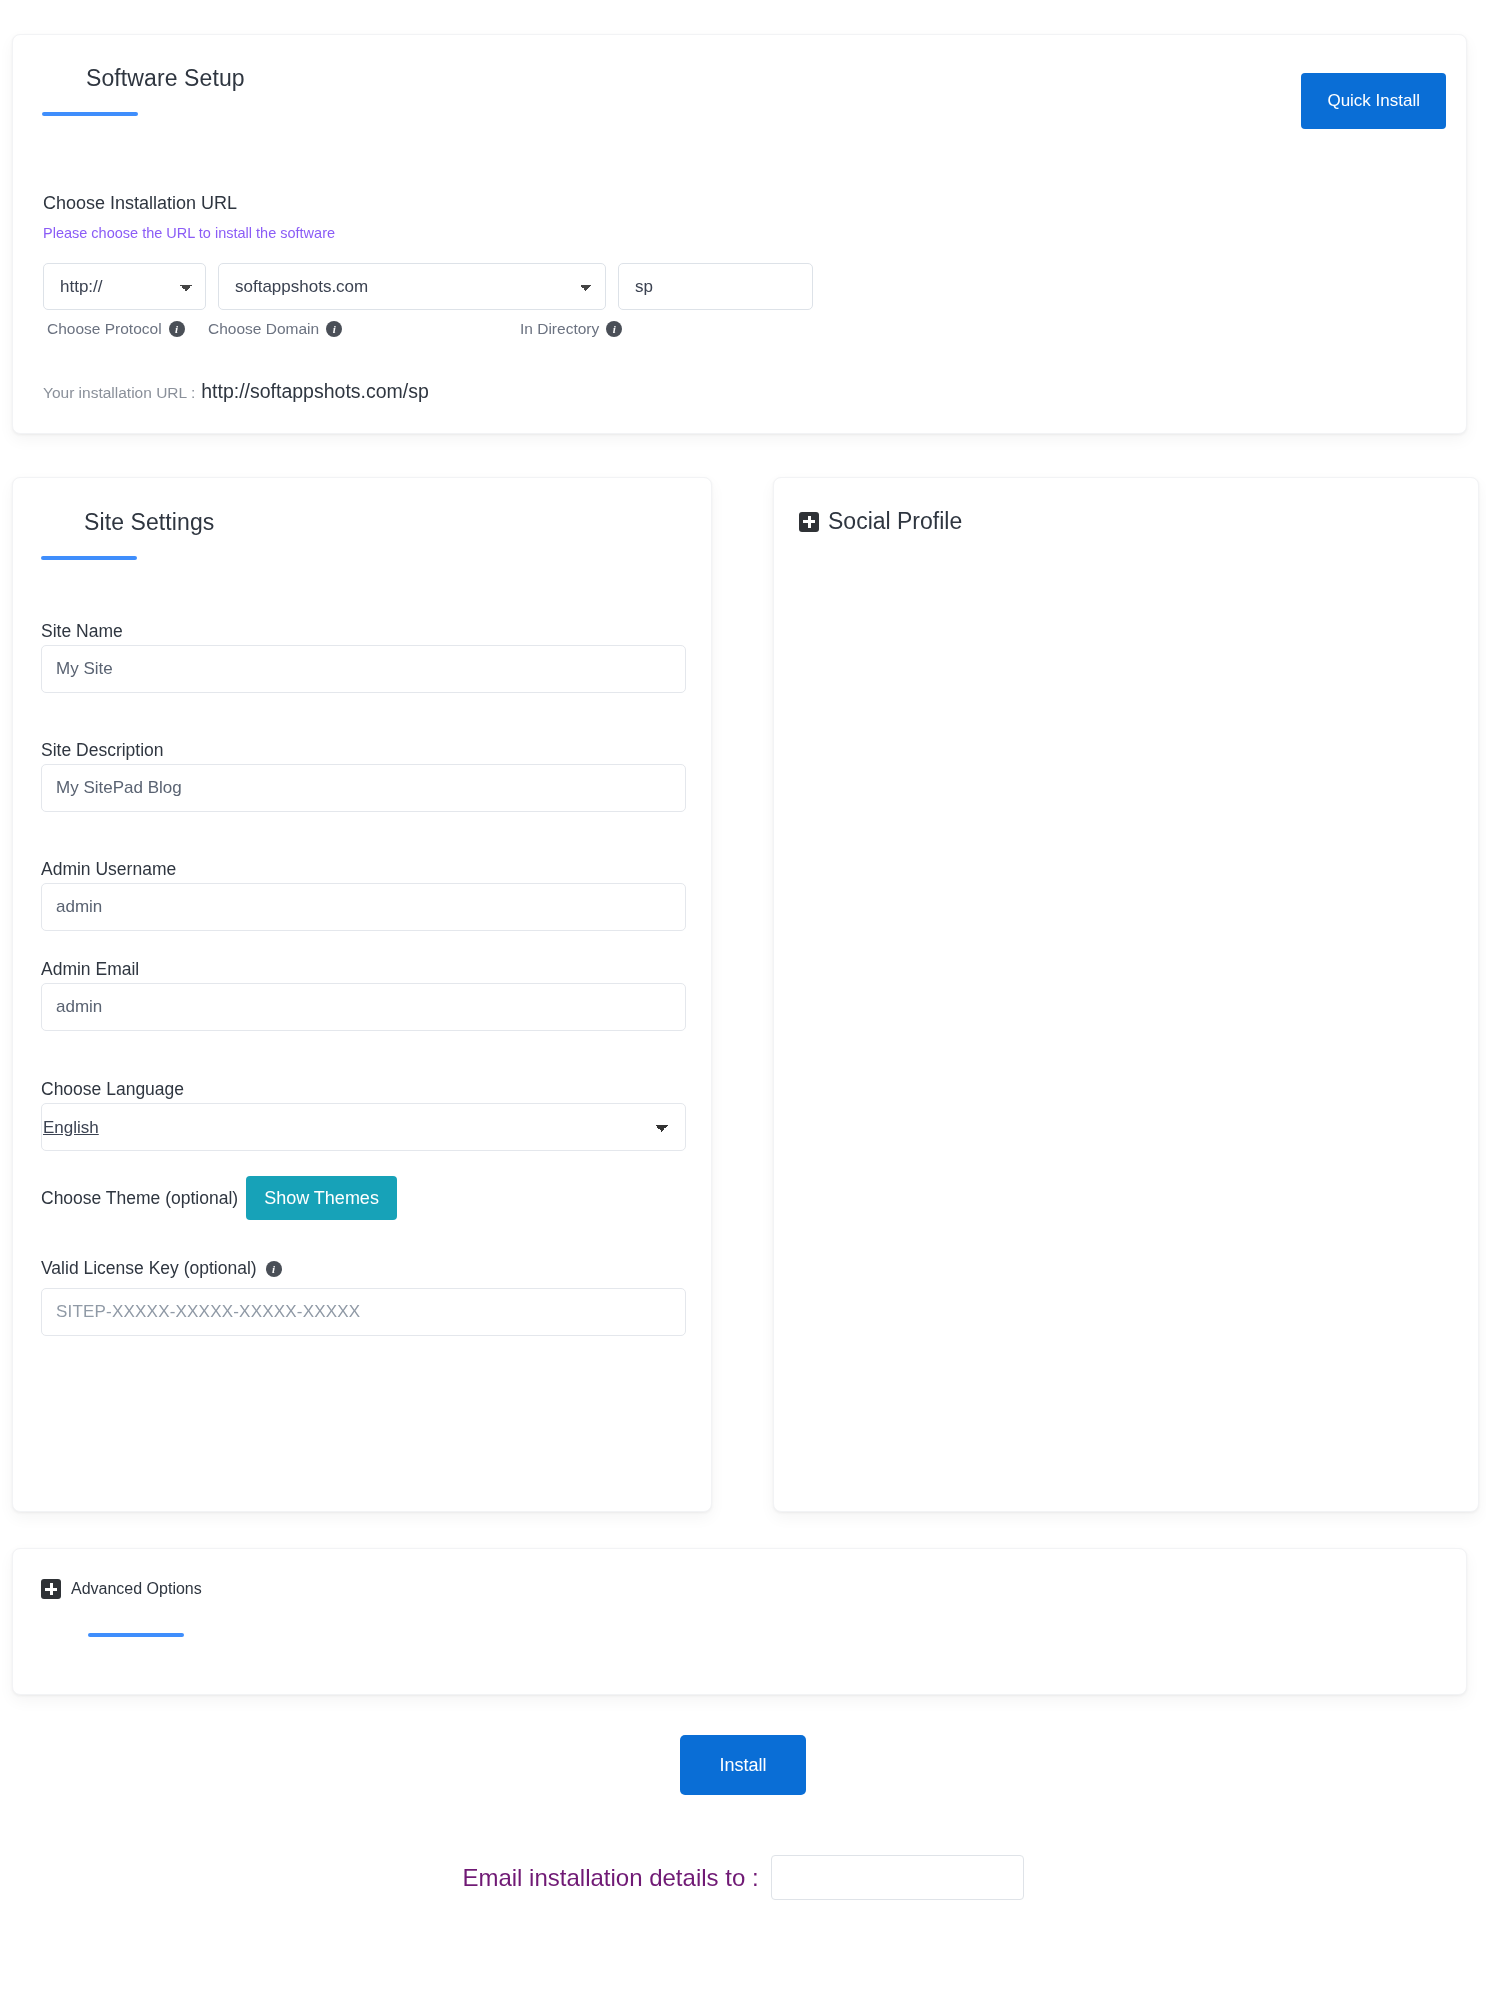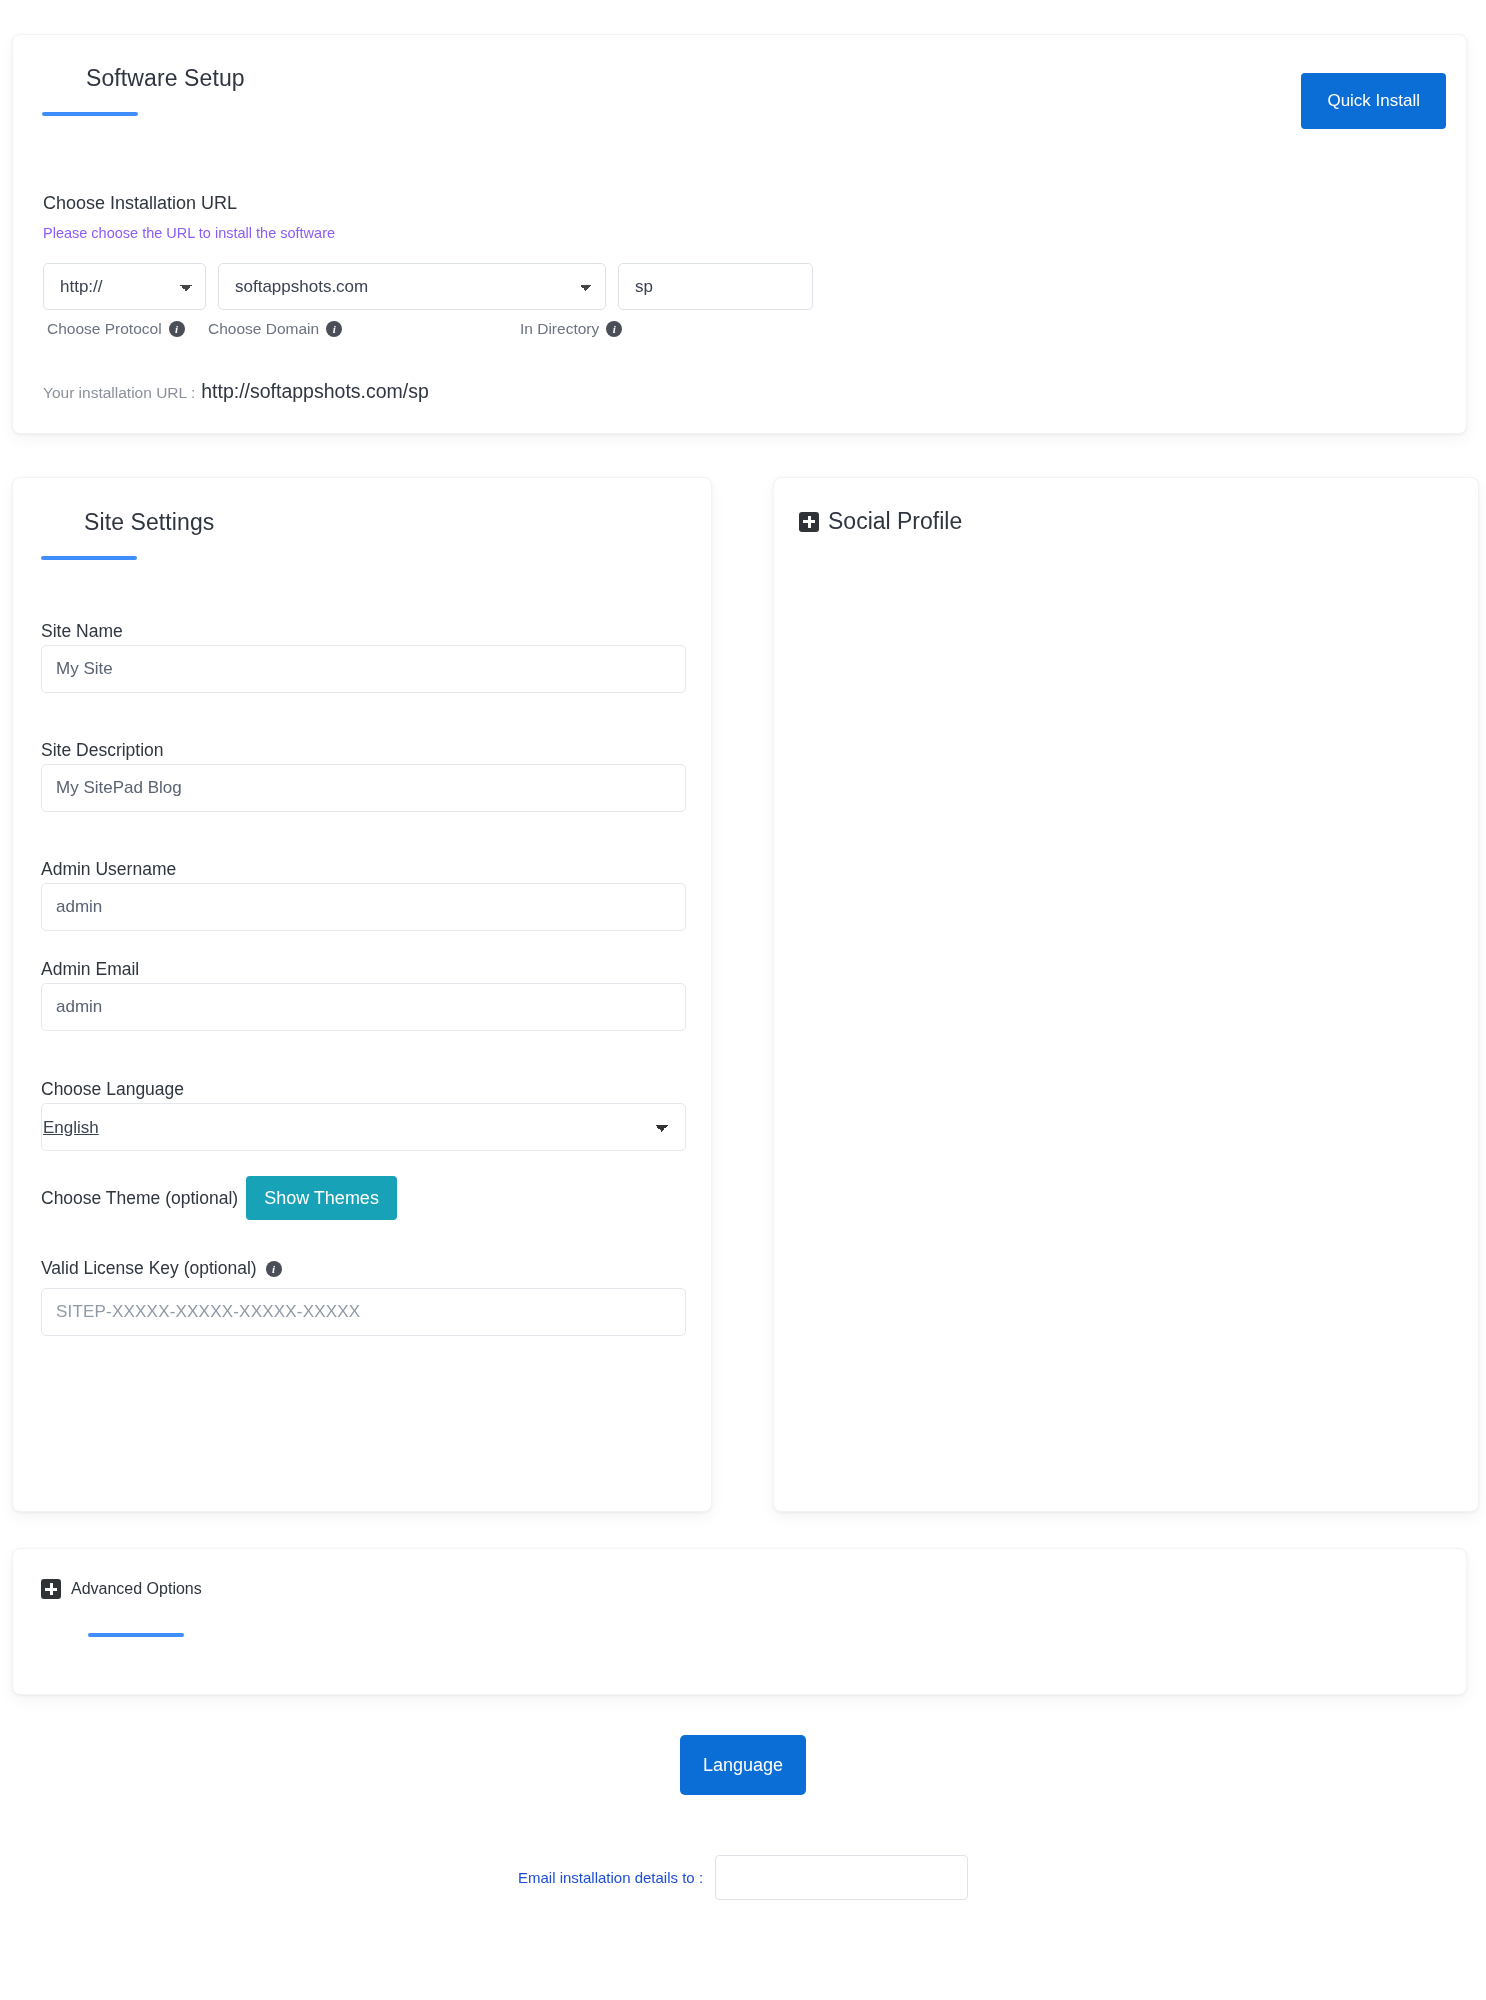--- a/index.html
+++ b/index.html
@@ -248,21 +248,21 @@
     font-size: 18px;
     font-family: "Liberation Sans", sans-serif;
     cursor: pointer;
   }
   #email-row {
     position: absolute;
     left: 0; top: 1855px;
     width: 1486px;
     display: flex; justify-content: center; align-items: center; gap: 12px;
   }
-  #email-label { font-size: 15px; color: #1d4ed8; }
+  #email-label { font-size: 24px; color: #701a75; }
   #email-input {
     width: 253px; height: 45px;
     border: 1px solid #dfe3e8;
     border-radius: 4px;
     background: #fff;
     font-size: 16px;
     font-family: "Liberation Sans", sans-serif;
     padding: 0 12px;
     outline: none;
   }
@@ -353,18 +353,18 @@
 </div>
 
 <div class="card" id="card-advanced">
   <div id="advanced-header">
     <span class="plus-box"></span>
     <span id="advanced-title">Advanced Options</span>
   </div>
   <div class="title-underline" id="advanced-underline"></div>
 </div>
 
-<button id="install-btn">Language</button>
+<button id="install-btn">Install</button>
 
 <div id="email-row">
   <span id="email-label">Email installation details to :</span>
   <input id="email-input" type="text" placeholder="" style="">
 </div>
 
 </body></html>

